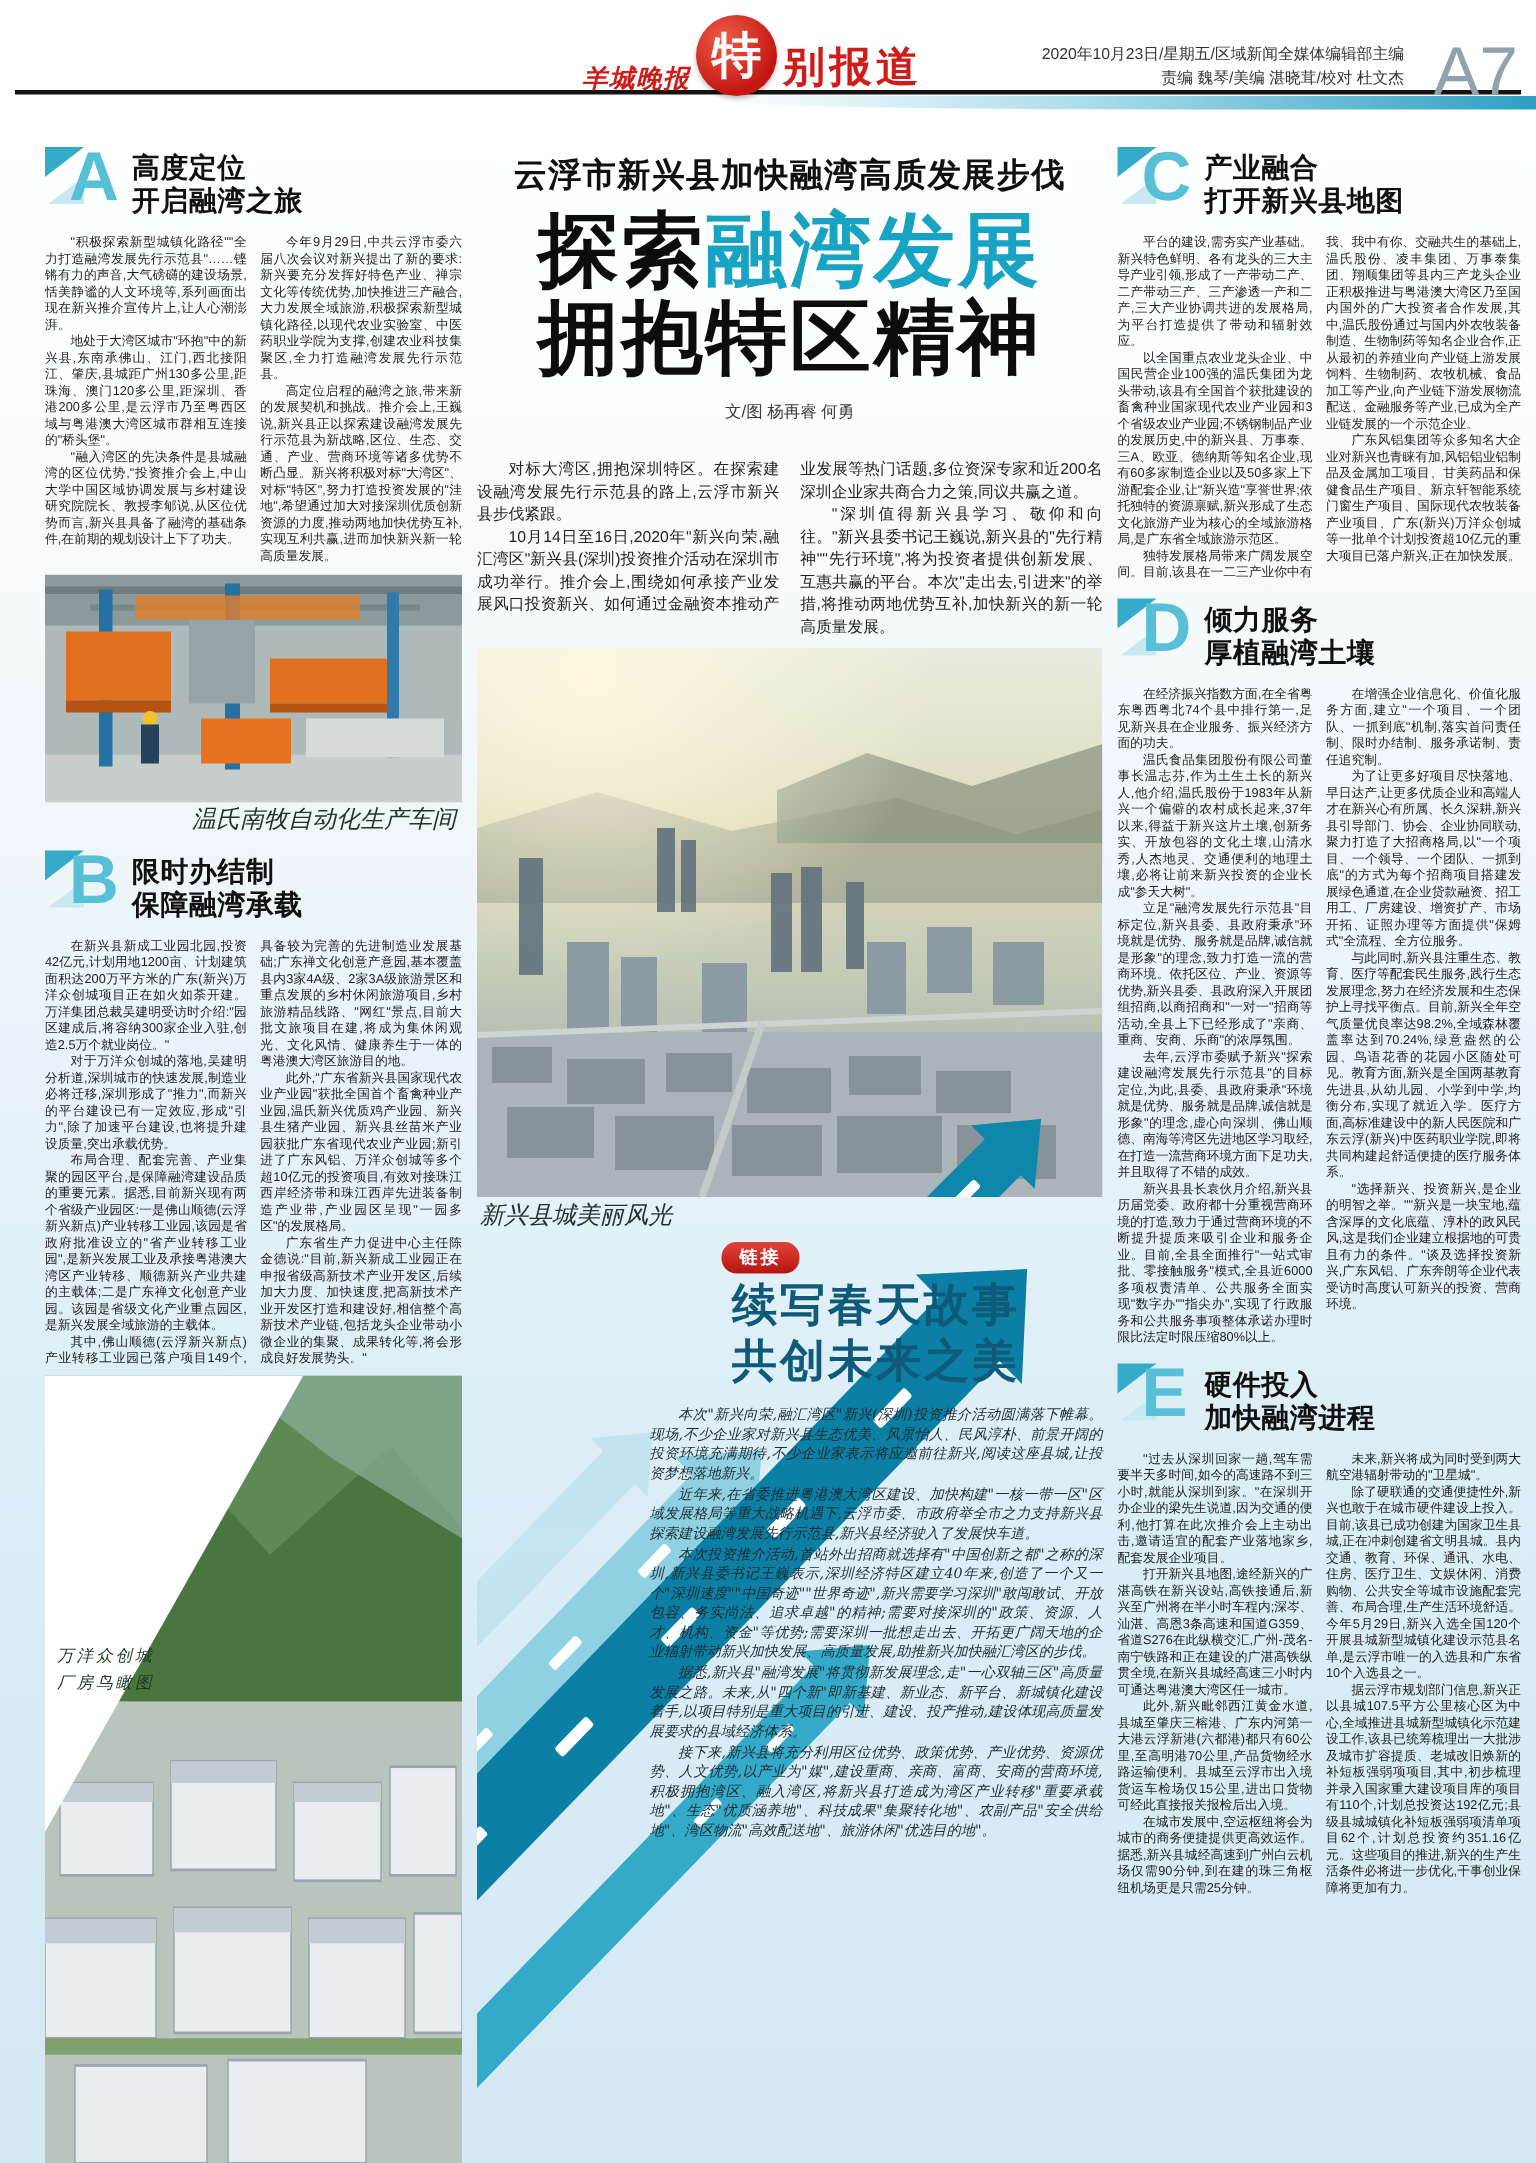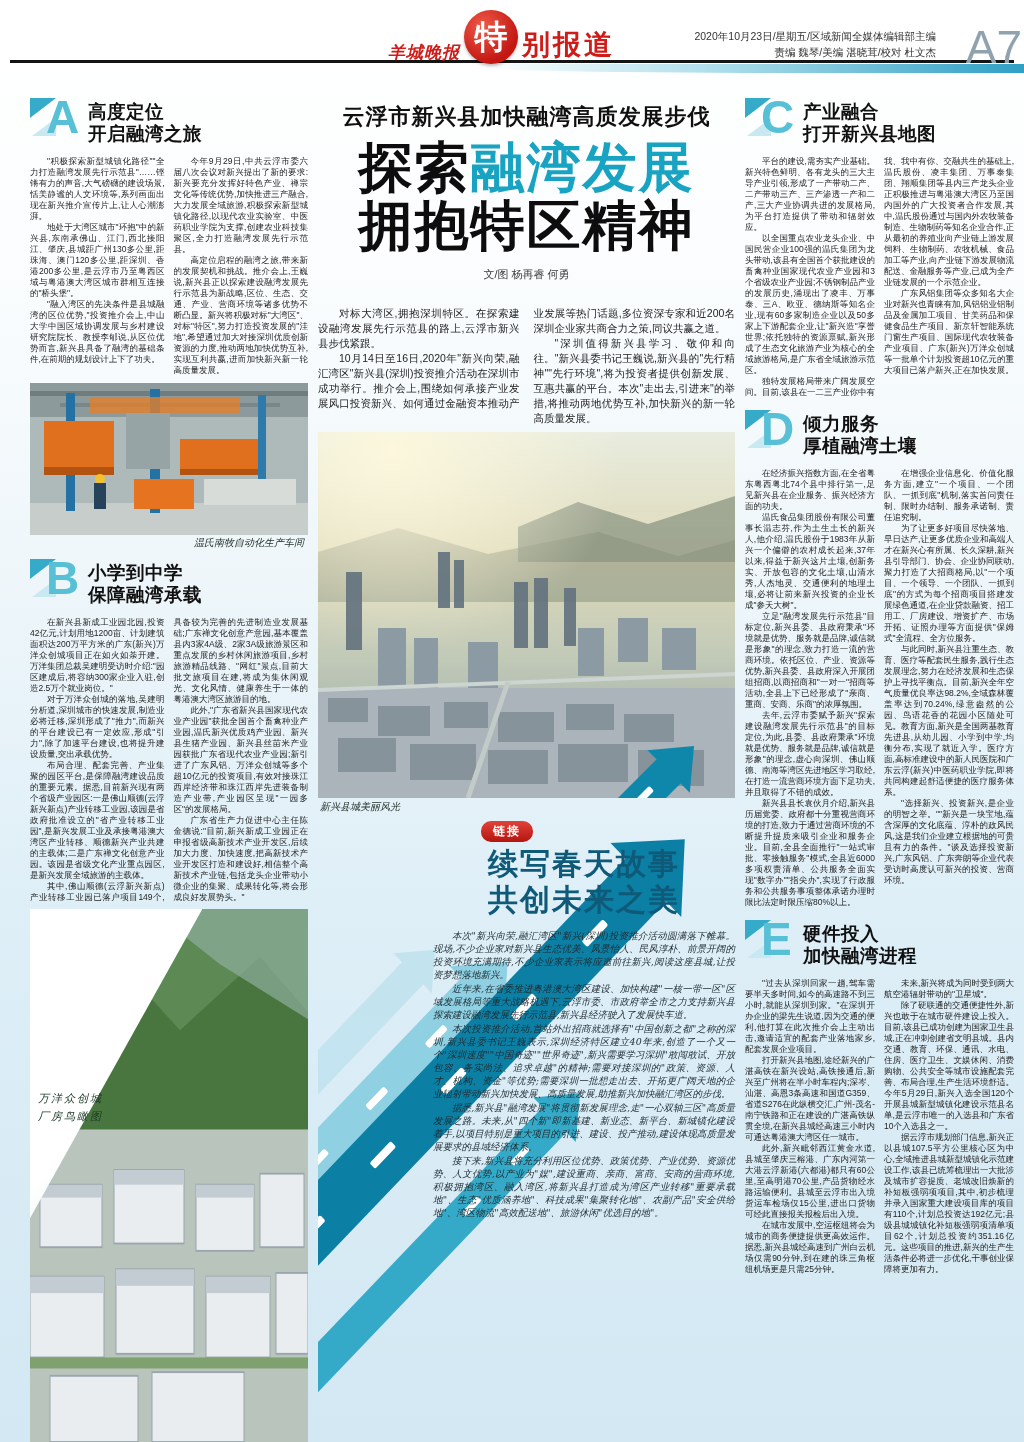--- a/index.html
+++ b/index.html
@@ -14,42 +14,42 @@
          border-radius:0 0 0 60%;}
   .masthead{position:absolute;left:388px;top:10px;display:flex;align-items:flex-end;z-index:3;}
   .paper-name{font-family:"DejaVu Serif",serif;font-style:italic;font-weight:bold;
               color:#cf1c18;font-size:17px;letter-spacing:1px;margin-right:4px;}
   .badge-circle{width:54px;height:54px;border-radius:50%;
         background:radial-gradient(circle at 35% 30%,#ef5a48,#c31712 70%);
         color:#fff;font-size:33px;font-weight:bold;display:flex;align-items:center;justify-content:center;
         box-shadow:0 2px 3px rgba(0,0,0,.25);}
   .masthead-rest{color:#cf1c18;font-size:28px;font-weight:700;letter-spacing:3px;margin-left:4px;}
   .hdr-info{position:absolute;right:88px;top:28px;text-align:right;font-size:10.5px;line-height:1.55;color:#333;}
-  .page-no{position:absolute;right:2px;top:20px;font-size:46px;color:#90a2ae;font-weight:400;
+  .page-no{position:absolute;right:12px;top:20px;font-size:46px;color:#90a2ae;font-weight:400;
            font-family:"Liberation Sans",sans-serif;}
   
   .content{position:absolute;top:92px;left:30px;right:10px;bottom:0;display:grid;
            grid-template-columns:278px 417px 269px;column-gap:10px;}
   .col{display:flex;flex-direction:column;min-height:0;}
   
   .sec-hd{display:flex;align-items:center;height:54px;margin:4px 0 6px;flex:none;}
   .sec-badge{position:relative;width:58px;height:54px;flex:none;}
   .sec-badge .tri{position:absolute;left:0;top:2px;width:0;height:0;
       border-top:20px solid #36aac9;border-right:26px solid transparent;}
   .sec-badge .tri2{position:absolute;left:2px;top:22px;width:0;height:0;
       border-bottom:18px solid #c9e9f2;border-left:24px solid transparent;}
   .sec-badge .ltr{position:absolute;left:16px;top:-6px;font-size:46px;font-weight:700;color:#58c0d6;}
   .sec-titles{font-size:18.5px;font-weight:800;line-height:1.18;color:#111;letter-spacing:.5px;}
   
   .cols2{column-count:2;column-gap:9px;font-size:8.5px;line-height:11px;text-align:justify;color:#1d1d1d;flex:none;}
   .cols2 p,.intro p,.link-body p{margin:0;text-indent:2em;}
   
   .photo{position:relative;flex:none;overflow:hidden;}
   .photo svg{display:block;width:100%;height:100%;}
-  .cap{font-family:"DejaVu Serif",serif;font-style:italic;font-size:10px;color:#23322a;line-height:1.3;}
+  .cap{font-family:"DejaVu Serif",serif;font-style:italic;font-size:16px;color:#23322a;line-height:1.3;}
   .cap-right{text-align:right;padding:1px 4px 0 0;}
   .photo-bottom{flex:1;min-height:130px;margin-top:6px;position:relative;overflow:hidden;}
   .overlay-tri{position:absolute;left:0;top:0;width:62%;height:58%;
       background:linear-gradient(135deg,#ffffff 55%,#e8f4ee 100%);
       -webkit-clip-path:polygon(0 0,100% 0,0 100%);clip-path:polygon(0 0,100% 0,0 100%);}
   .overlay-cap{position:absolute;left:8px;top:34%;font-family:"DejaVu Serif",serif;font-style:italic;
       font-size:11px;color:#1c3a28;line-height:1.6;letter-spacing:2px;}
   
   .kicker{font-size:22px;font-weight:700;color:#101010;text-align:center;margin-top:10px;letter-spacing:1px;flex:none;}
   .headline{text-align:center;font-weight:900;font-size:54px;line-height:1.08;letter-spacing:2px;color:#0d0d0d;
@@ -135,21 +135,21 @@
       </div>
       <div class="cap cap-right">温氏南牧自动化生产车间</div>
 
       <div class="sec-hd" style="margin-top:8px;">
         <div class="sec-badge">
           <span class="tri"></span>
           <span class="tri2"></span>
           <span class="ltr">B</span>
         </div>
         <div class="sec-titles">
-          <div>小学到中学</div>
+          <div>限时办结制</div>
           <div>保障融湾承载</div>
         </div>
       </div>
       <div class="cols2">
           <p>在新兴县新成工业园北园,投资42亿元,计划用地1200亩、计划建筑面积达200万平方米的广东(新兴)万洋众创城项目正在如火如荼开建。万洋集团总裁吴建明受访时介绍:"园区建成后,将容纳300家企业入驻,创造2.5万个就业岗位。"</p>
           <p>对于万洋众创城的落地,吴建明分析道,深圳城市的快速发展,制造业必将迁移,深圳形成了"推力",而新兴的平台建设已有一定效应,形成"引力",除了加速平台建设,也将提升建设质量,突出承载优势。</p>
           <p>布局合理、配套完善、产业集聚的园区平台,是保障融湾建设品质的重要元素。据悉,目前新兴现有两个省级产业园区:一是佛山顺德(云浮新兴新点)产业转移工业园,该园是省政府批准设立的"省产业转移工业园",是新兴发展工业及承接粤港澳大湾区产业转移、顺德新兴产业共建的主载体;二是广东禅文化创意产业园。该园是省级文化产业重点园区,是新兴发展全域旅游的主载体。</p>
           <p>其中,佛山顺德(云浮新兴新点)产业转移工业园已落户项目149个,具备较为完善的先进制造业发展基础;广东禅文化创意产意园,基本覆盖县内3家4A级、2家3A级旅游景区和重点发展的乡村休闲旅游项目,乡村旅游精品线路、"网红"景点,目前大批文旅项目在建,将成为集休闲观光、文化风情、健康养生于一体的粤港澳大湾区旅游目的地。</p>
           <p>此外,"广东省新兴县国家现代农业产业园"获批全国首个畜禽种业产业园,温氏新兴优质鸡产业园、新兴县生猪产业园、新兴县丝苗米产业园获批广东省现代农业产业园;新引进了广东风铝、万洋众创城等多个超10亿元的投资项目,有效对接珠江西岸经济带和珠江西岸先进装备制造产业带,产业园区呈现"一园多区"的发展格局。</p>
           <p>广东省生产力促进中心主任陈金德说:"目前,新兴新成工业园正在申报省级高新技术产业开发区,后续加大力度、加快速度,把高新技术产业开发区打造和建设好,相信整个高新技术产业链,包括龙头企业带动小微企业的集聚、成果转化等,将会形成良好发展势头。"</p>
@@ -328,21 +328,21 @@
           <span class="tri2"></span>
           <span class="ltr">C</span>
         </div>
         <div class="sec-titles">
           <div>产业融合</div>
           <div>打开新兴县地图</div>
         </div>
       </div>
       <div class="cols2">
           <p>平台的建设,需夯实产业基础。新兴特色鲜明、各有龙头的三大主导产业引领,形成了一产带动二产、二产带动三产、三产渗透一产和二产,三大产业协调共进的发展格局,为平台打造提供了带动和辐射效应。</p>
-          <p>以全国重点农业龙头企业、中国民营企业100强的温氏集团为龙头带动,该县有全国首个获批建设的畜禽种业国家现代农业产业园和3个省级农业产业园;不锈钢制品产业的发展历史,涌现出了凌丰、万事泰、三A、欧亚、德纳斯等知名企业,现有60多家制造企业以及50多家上下游配套企业,让"新兴造"享誉世界;依托独特的资源禀赋,新兴形成了生态文化旅游产业为核心的全域旅游格局,是广东省全域旅游示范区。</p>
+          <p>以全国重点农业龙头企业、中国民营企业100强的温氏集团为龙头带动,该县有全国首个获批建设的畜禽种业国家现代农业产业园和3个省级农业产业园;不锈钢制品产业的发展历史,中的新兴县、万事泰、三A、欧亚、德纳斯等知名企业,现有60多家制造企业以及50多家上下游配套企业,让"新兴造"享誉世界;依托独特的资源禀赋,新兴形成了生态文化旅游产业为核心的全域旅游格局,是广东省全域旅游示范区。</p>
           <p>独特发展格局带来广阔发展空间。目前,该县在一二三产业你中有我、我中有你、交融共生的基础上,温氏股份、凌丰集团、万事泰集团、翔顺集团等县内三产龙头企业正积极推进与粤港澳大湾区乃至国内国外的广大投资者合作发展,其中,温氏股份通过与国内外农牧装备制造、生物制药等知名企业合作,正从最初的养殖业向产业链上游发展饲料、生物制药、农牧机械、食品加工等产业,向产业链下游发展物流配送、金融服务等产业,已成为全产业链发展的一个示范企业。</p>
           <p>广东风铝集团等众多知名大企业对新兴也青睐有加,风铝铝业铝制品及金属加工项目、甘美药品和保健食品生产项目、新京轩智能系统门窗生产项目、国际现代农牧装备产业项目、广东(新兴)万洋众创城等一批单个计划投资超10亿元的重大项目已落户新兴,正在加快发展。</p>
         </div>
 
       <div class="sec-hd" style="margin-top:10px;">
         <div class="sec-badge">
           <span class="tri"></span>
           <span class="tri2"></span>
           <span class="ltr">D</span>
         </div>

